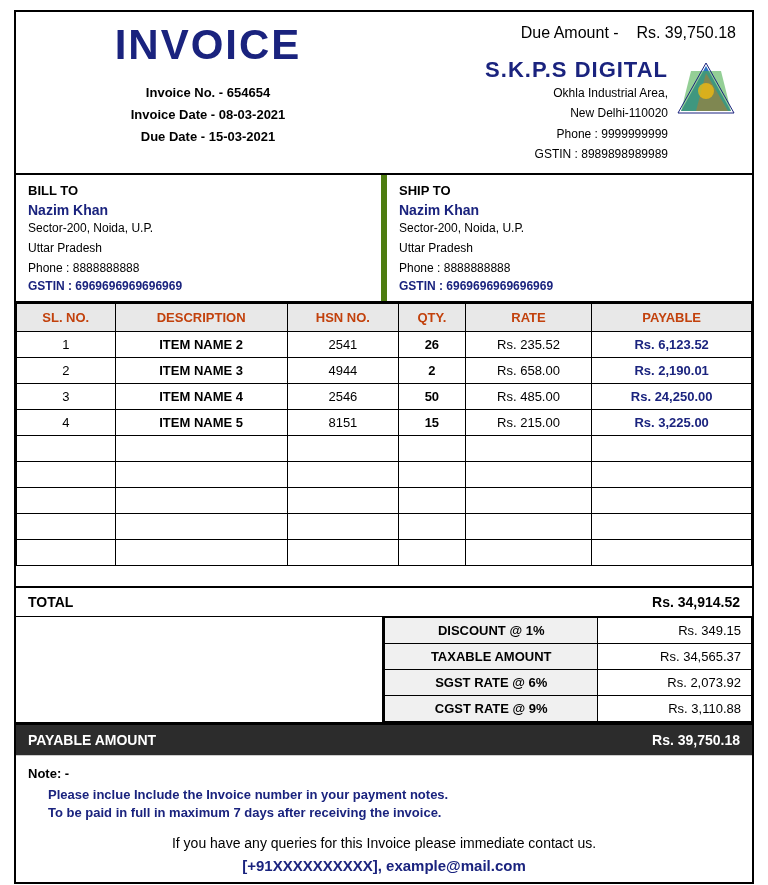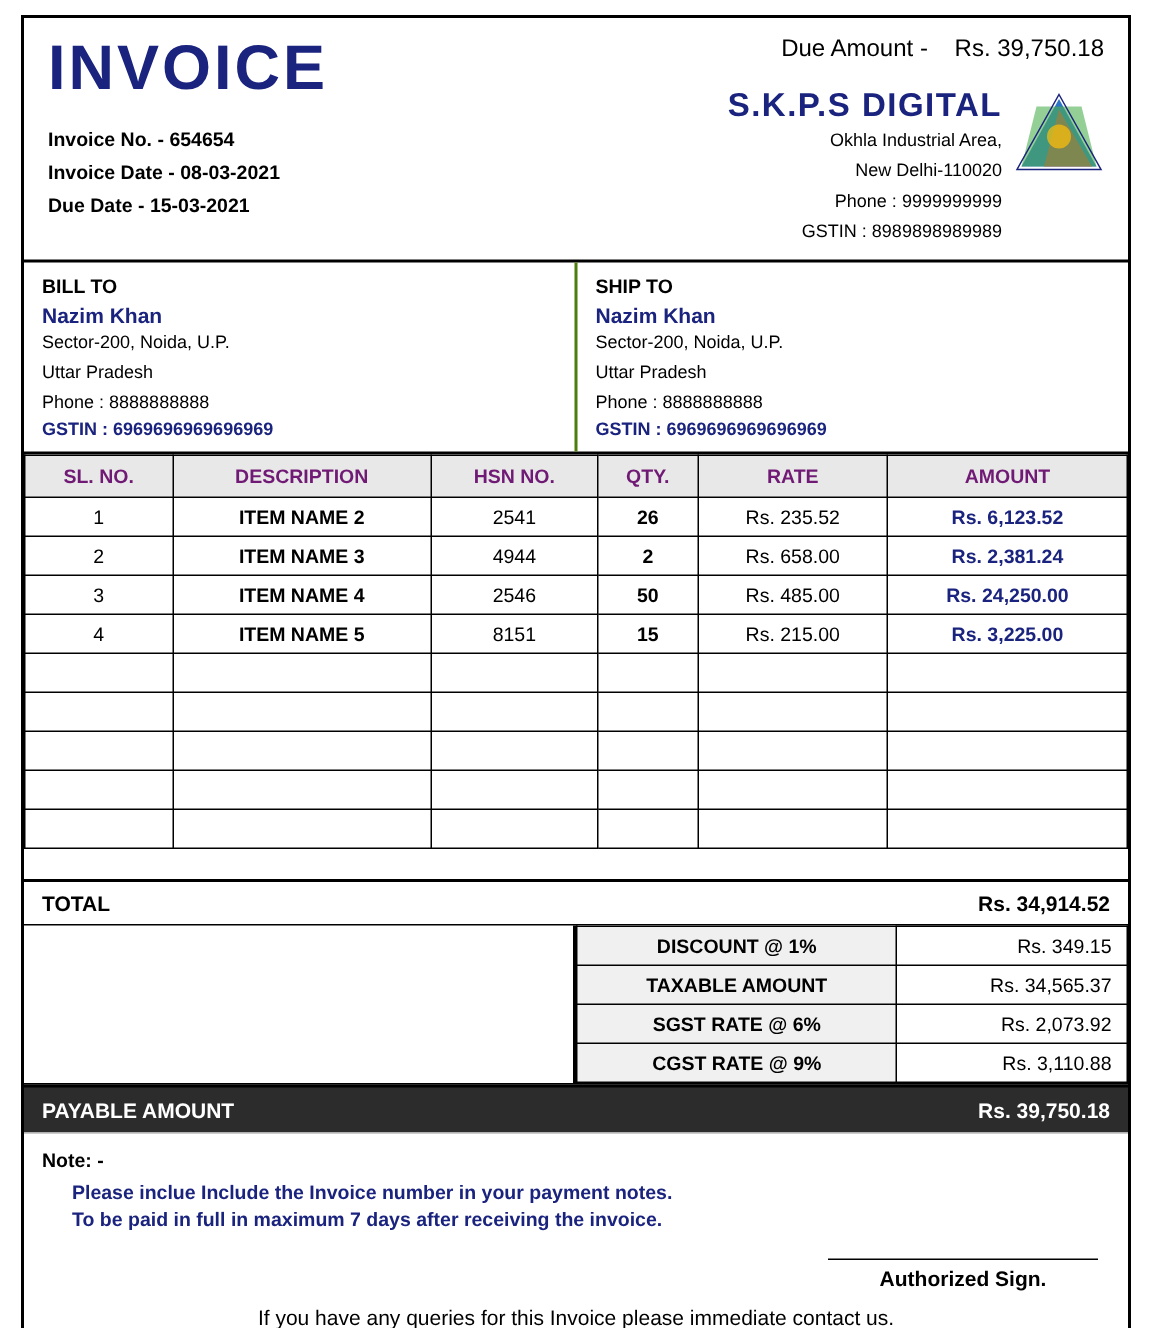--- a/index.html
+++ b/index.html
@@ -20,20 +20,21 @@
     
     .header {
       display: flex;
       justify-content: space-between;
       align-items: flex-start;
       padding: 12px 16px 8px 16px;
       border-bottom: 2px solid #000;
     }
     .header-left {
       flex: 1;
+      text-align: center;
     }
     .invoice-title {
       font-size: 42px;
       font-weight: 900;
       color: #1a237e;
       letter-spacing: 2px;
       line-height: 1;
     }
     .invoice-meta {
       font-size: 13px;
@@ -85,21 +86,21 @@
     
     .address-section {
       display: flex;
       border-bottom: 2px solid #000;
     }
     .address-col {
       flex: 1;
       padding: 8px 12px;
     }
     .address-col:first-child {
-      border-right: 2px solid #4d7c0f;
+      border-right: 6px solid #4d7c0f;
     }
     .address-label {
       font-size: 13px;
       font-weight: bold;
       color: #000;
       margin-bottom: 4px;
     }
     .address-name {
       font-size: 14px;
       font-weight: 900;
@@ -122,21 +123,21 @@
       border-collapse: collapse;
       font-size: 13px;
     }
     .items-table th {
       background: #e8e8e8;
       border: 1px solid #000;
       padding: 6px 4px;
       text-align: center;
       font-weight: bold;
       font-size: 13px;
-      color: #701a75;
+      color: #c2410c;
     }
     .items-table td {
       border: 1px solid #000;
       padding: 5px 4px;
       text-align: center;
       color: #000;
       height: 24px;
     }
     .items-table td.desc {
       font-weight: bold;
@@ -333,40 +334,40 @@
   </div>
 
   <table class="items-table">
     <thead>
       <tr>
         <th>SL. NO.</th>
         <th>DESCRIPTION</th>
         <th>HSN NO.</th>
         <th>QTY.</th>
         <th>RATE</th>
-        <th>AMOUNT</th>
+        <th>PAYABLE</th>
       </tr>
     </thead>
     <tbody id="table-body">
 
     <tr>
       <td>1</td>
       <td class="desc">ITEM NAME 2</td>
       <td>2541</td>
       <td><strong>26</strong></td>
       <td>Rs. 235.52</td>
       <td class="amount">Rs. 6,123.52</td>
     </tr>
         <tr>
       <td>2</td>
       <td class="desc">ITEM NAME 3</td>
       <td>4944</td>
       <td><strong>2</strong></td>
       <td>Rs. 658.00</td>
-      <td class="amount">Rs. 2,381.24</td>
+      <td class="amount">Rs. 2,190.01</td>
     </tr>
         <tr>
       <td>3</td>
       <td class="desc">ITEM NAME 4</td>
       <td>2546</td>
       <td><strong>50</strong></td>
       <td>Rs. 485.00</td>
       <td class="amount">Rs. 24,250.00</td>
     </tr>
         <tr>
@@ -455,23 +456,17 @@
     <span>PAYABLE AMOUNT</span>
     <span>Rs. 39,750.18</span>
   </div>
 
   <div class="notes-section">
     <div class="notes-label">Note: -</div>
     <div class="notes-text">Please inclue Include the Invoice number in your payment notes.</div>
     <div class="notes-text">To be paid in full in maximum 7 days after receiving the invoice.</div>
   </div>
 
-  <div class="sign-section">
-    <div class="sign-block">
-      <div class="sign-line"></div>
-      <div class="sign-label">Authorized Sign.</div>
-    </div>
-  </div>
 
   <div class="footer-message">If you have any queries for this Invoice  please immediate contact us.</div>
   <div class="footer-contact">[+91XXXXXXXXXX], example@mail.com</div>
 
 </div>
 
 </body></html>

